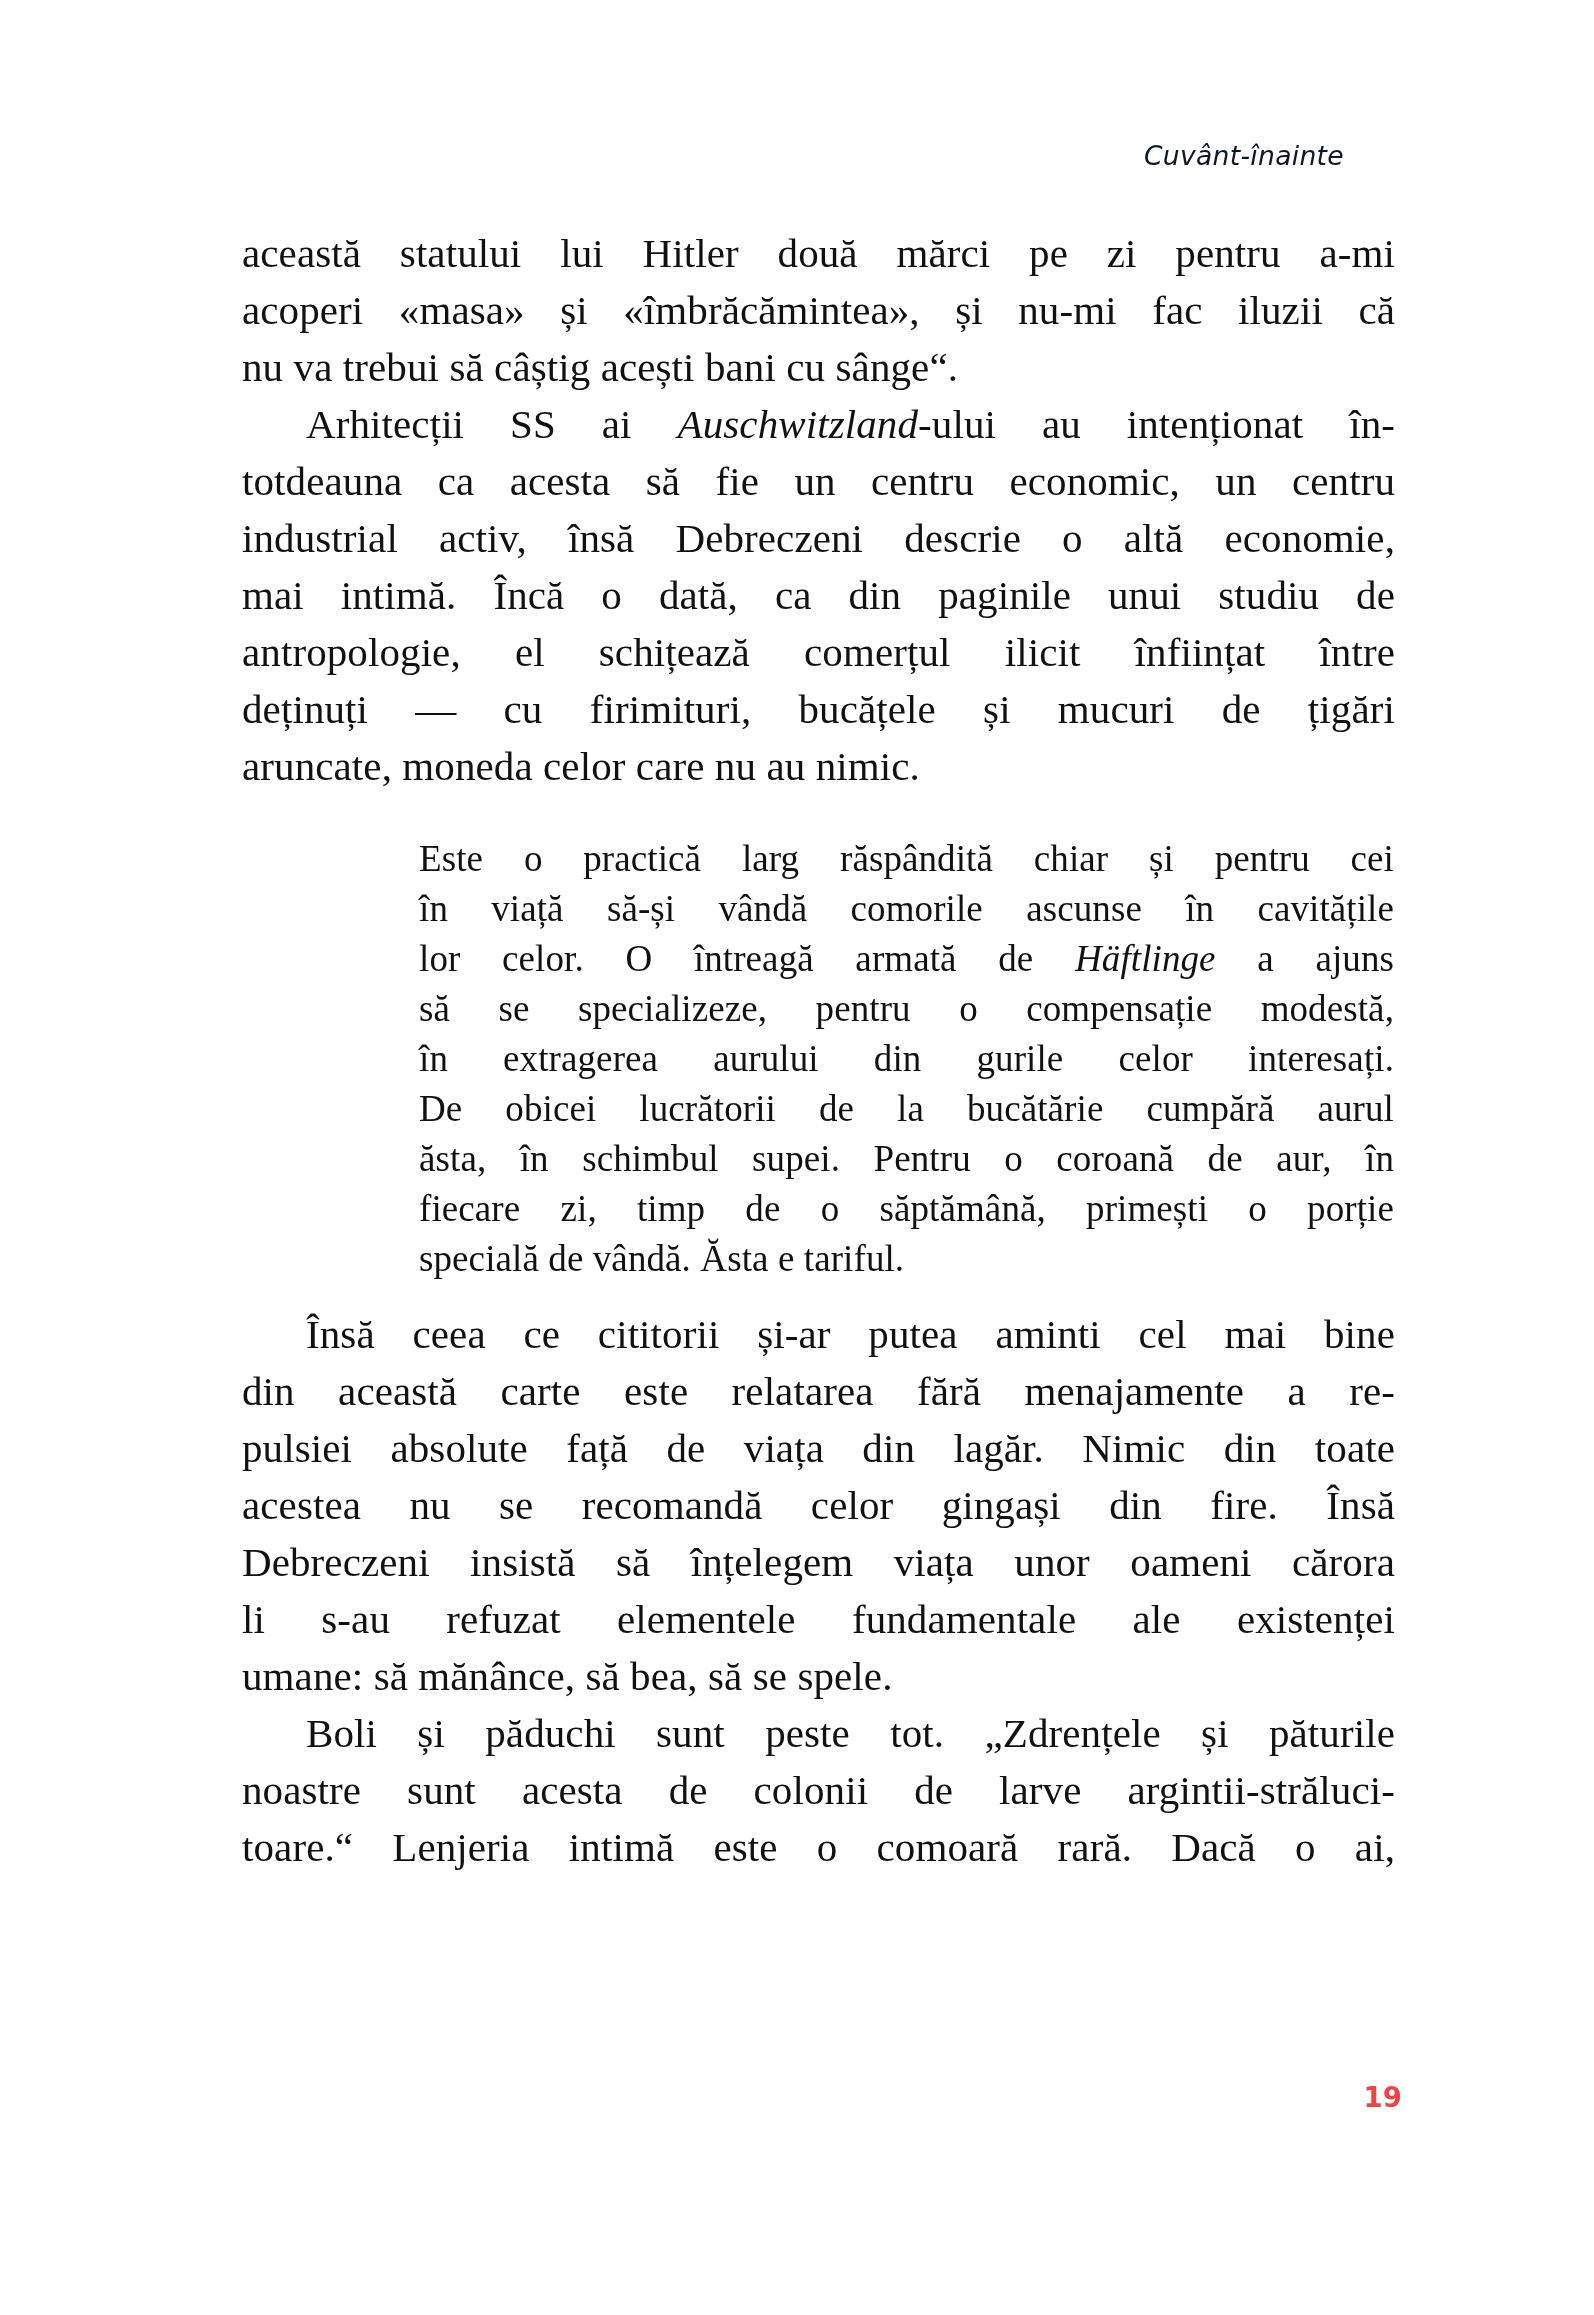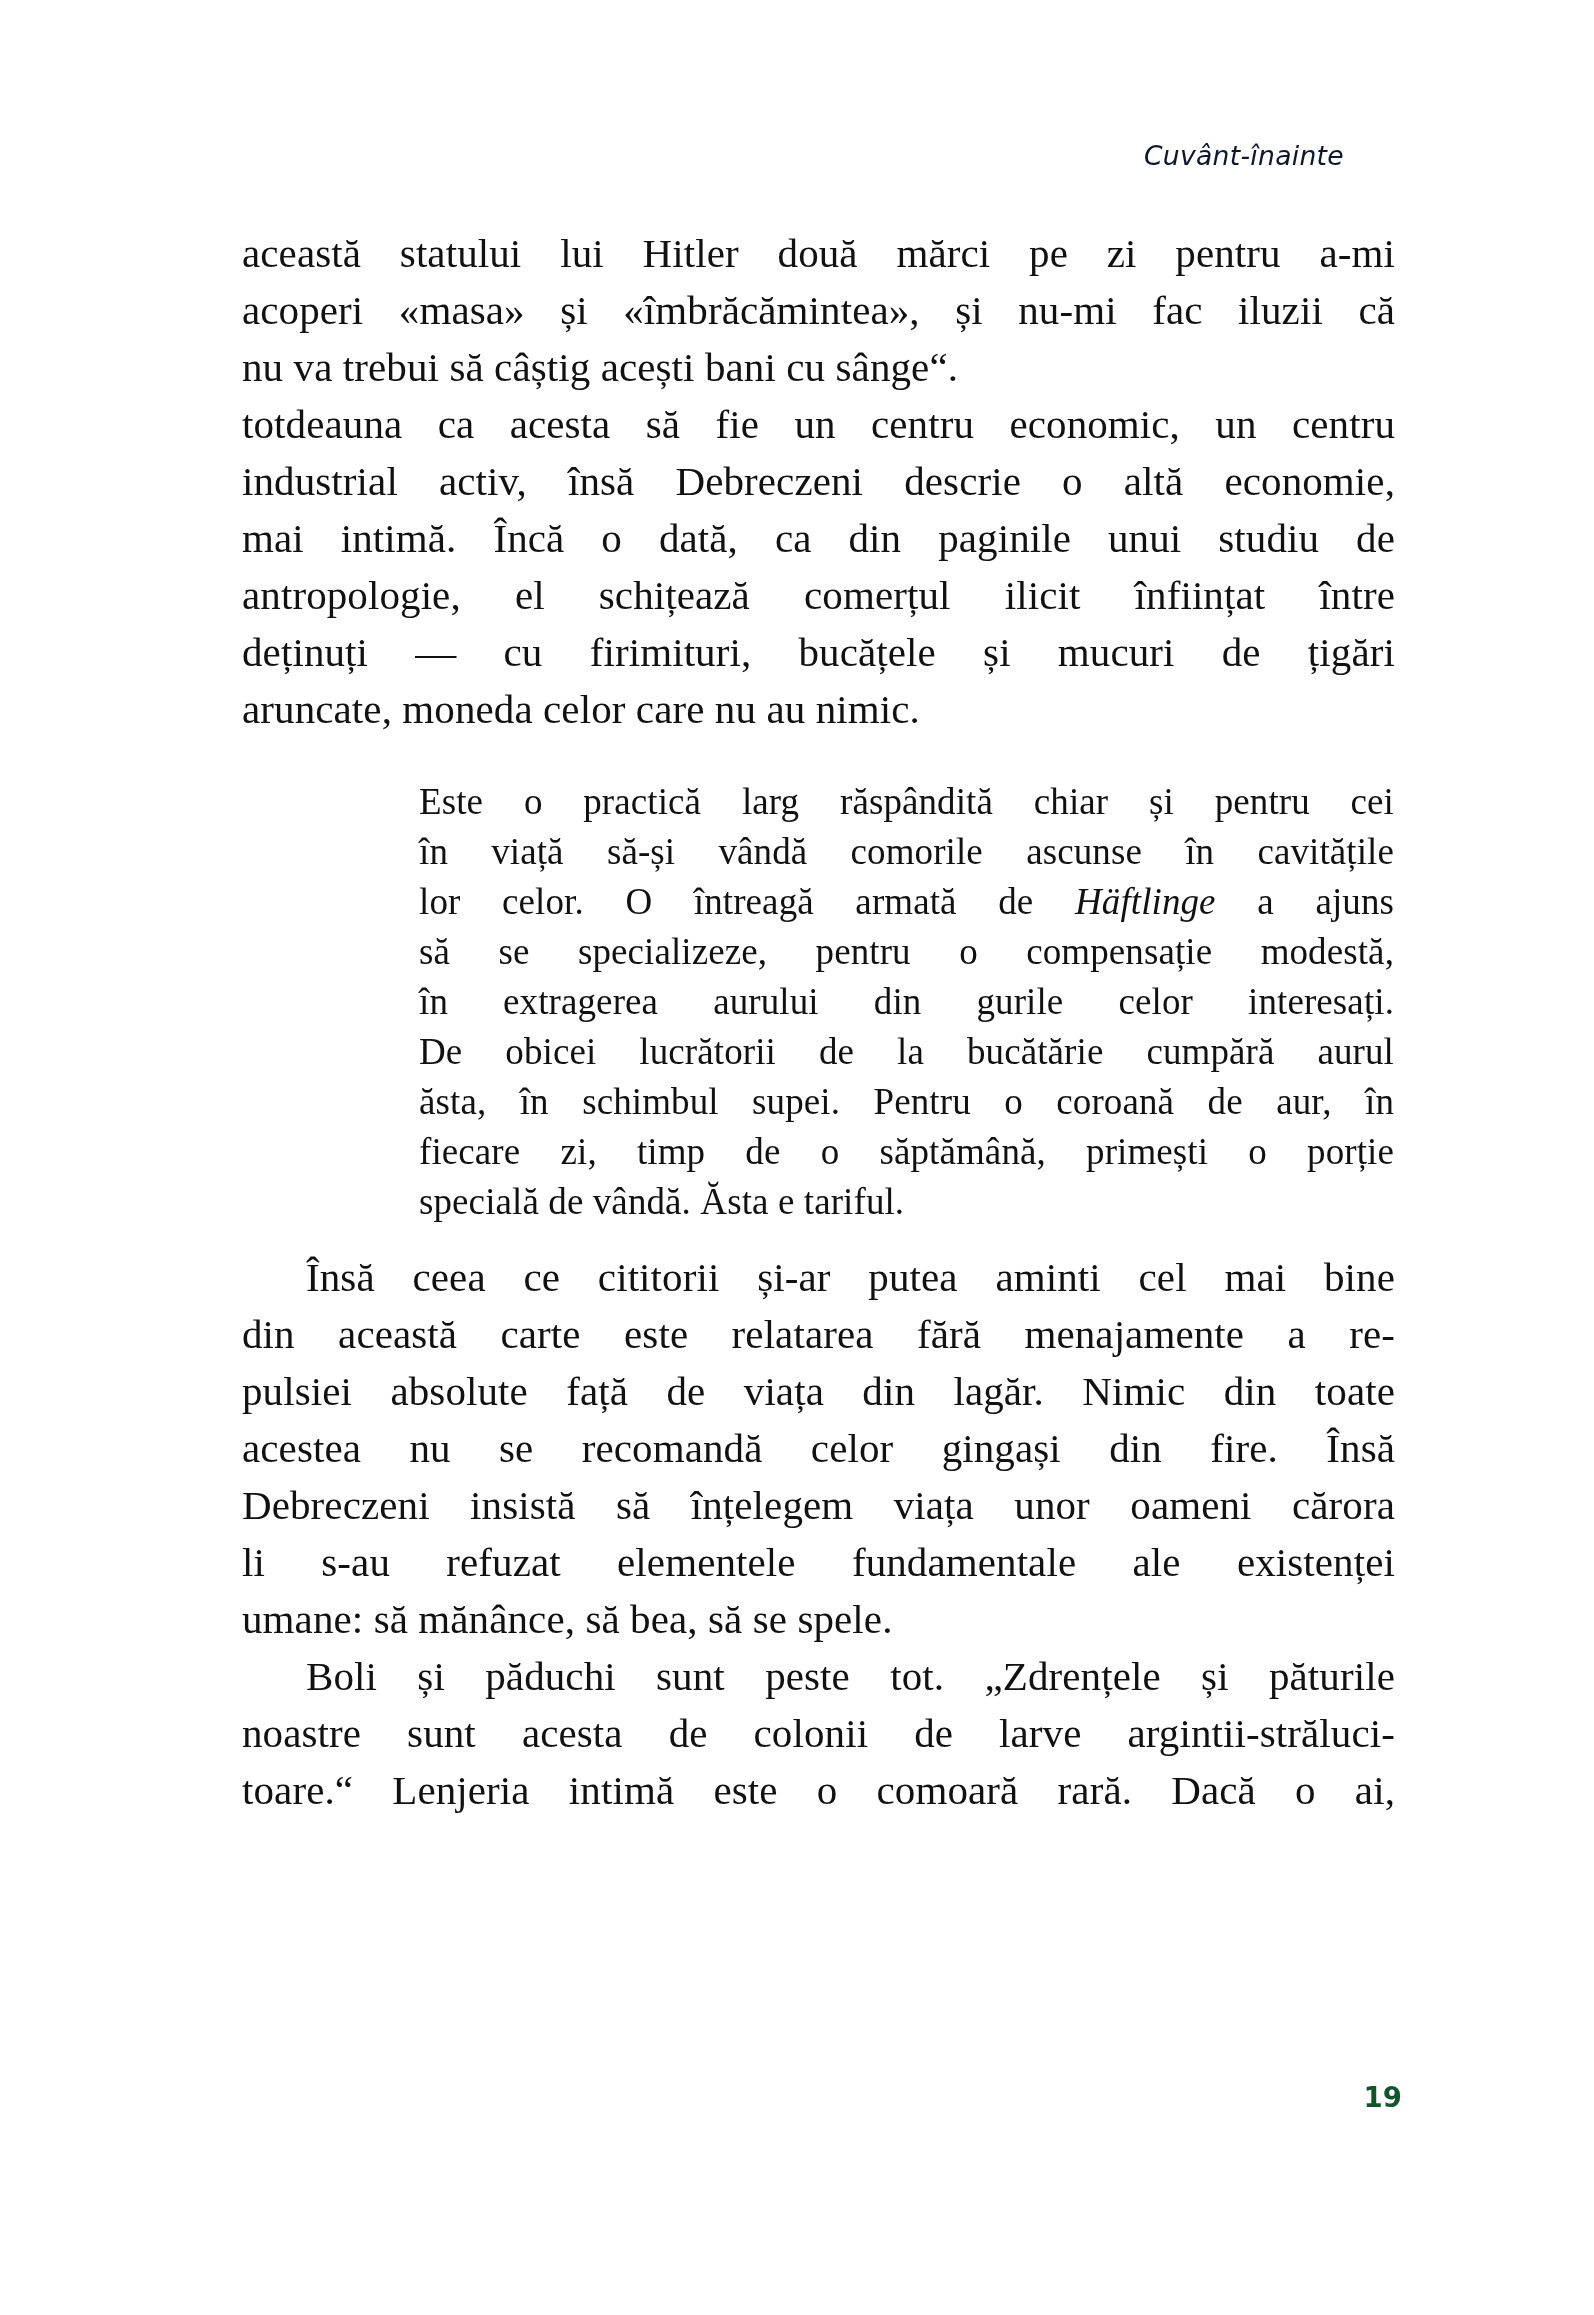--- a/index.html
+++ b/index.html
@@ -19,37 +19,38 @@
   .line.indent { padding-left: 64px; }
   .quote {
     margin-top: 39px; margin-left: 177px; width: 975px;
     font-size: 37px; line-height: 50px;
   }
   .quote .line { height: 50px; }
   .after-quote { margin-top: 22px; }
   em { font-style: italic; }
   .folio {
     position: absolute; top: 2081px; right: 193px;
-    font-family: "DejaVu Sans", sans-serif; font-weight: bold; font-size: 27.6px; color: #14532d;
+    font-family: "DejaVu Sans", sans-serif; font-weight: bold; font-size: 27.6px; color: #ef4444;
   }
 </style>
 </head>
 <body>
 
 <div class="running-head">Cuvânt-înainte</div>
 
 <div class="text-block">
 
   <div>
     <span class="line">această statului lui Hitler două mărci pe zi pentru a-mi</span>
     <span class="line">acoperi «masa» și «îmbrăcămintea», și nu-mi fac iluzii că</span>
     <span class="line last">nu va trebui să câștig acești bani cu sânge“.</span>
   </div>
 
   <div>
+    <span class="line indent"><span>Arhitecții SS ai </span><em>Auschwitzland</em><span>-ului au intenționat în-</span></span>
     <span class="line">totdeauna ca acesta să fie un centru economic, un centru</span>
     <span class="line">industrial activ, însă Debreczeni descrie o altă economie,</span>
     <span class="line">mai intimă. Încă o dată, ca din paginile unui studiu de</span>
     <span class="line">antropologie, el schițează comerțul ilicit înființat între</span>
     <span class="line">deținuți — cu firimituri, bucățele și mucuri de țigări</span>
     <span class="line last">aruncate, moneda celor care nu au nimic.</span>
   </div>
 
   <div class="quote">
     <span class="line">Este o practică larg răspândită chiar și pentru cei</span>

